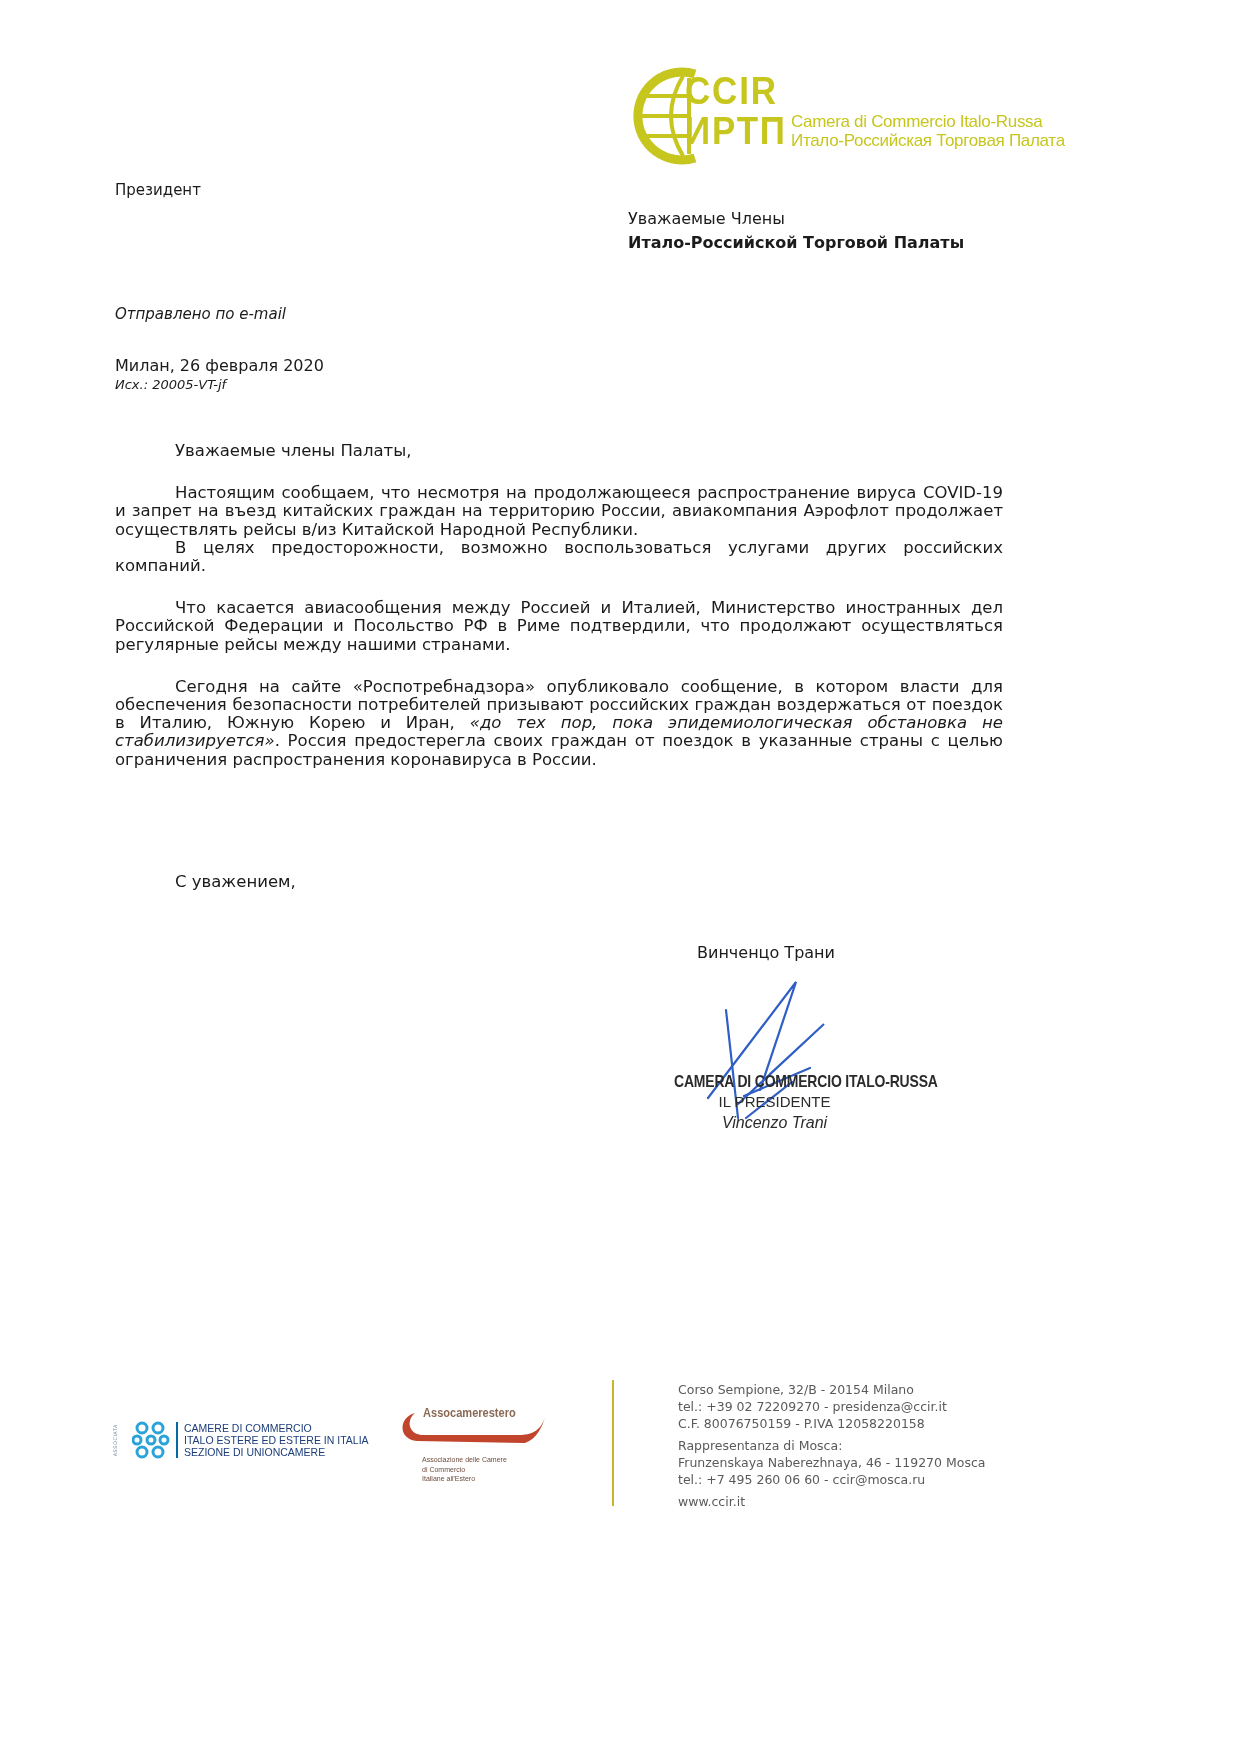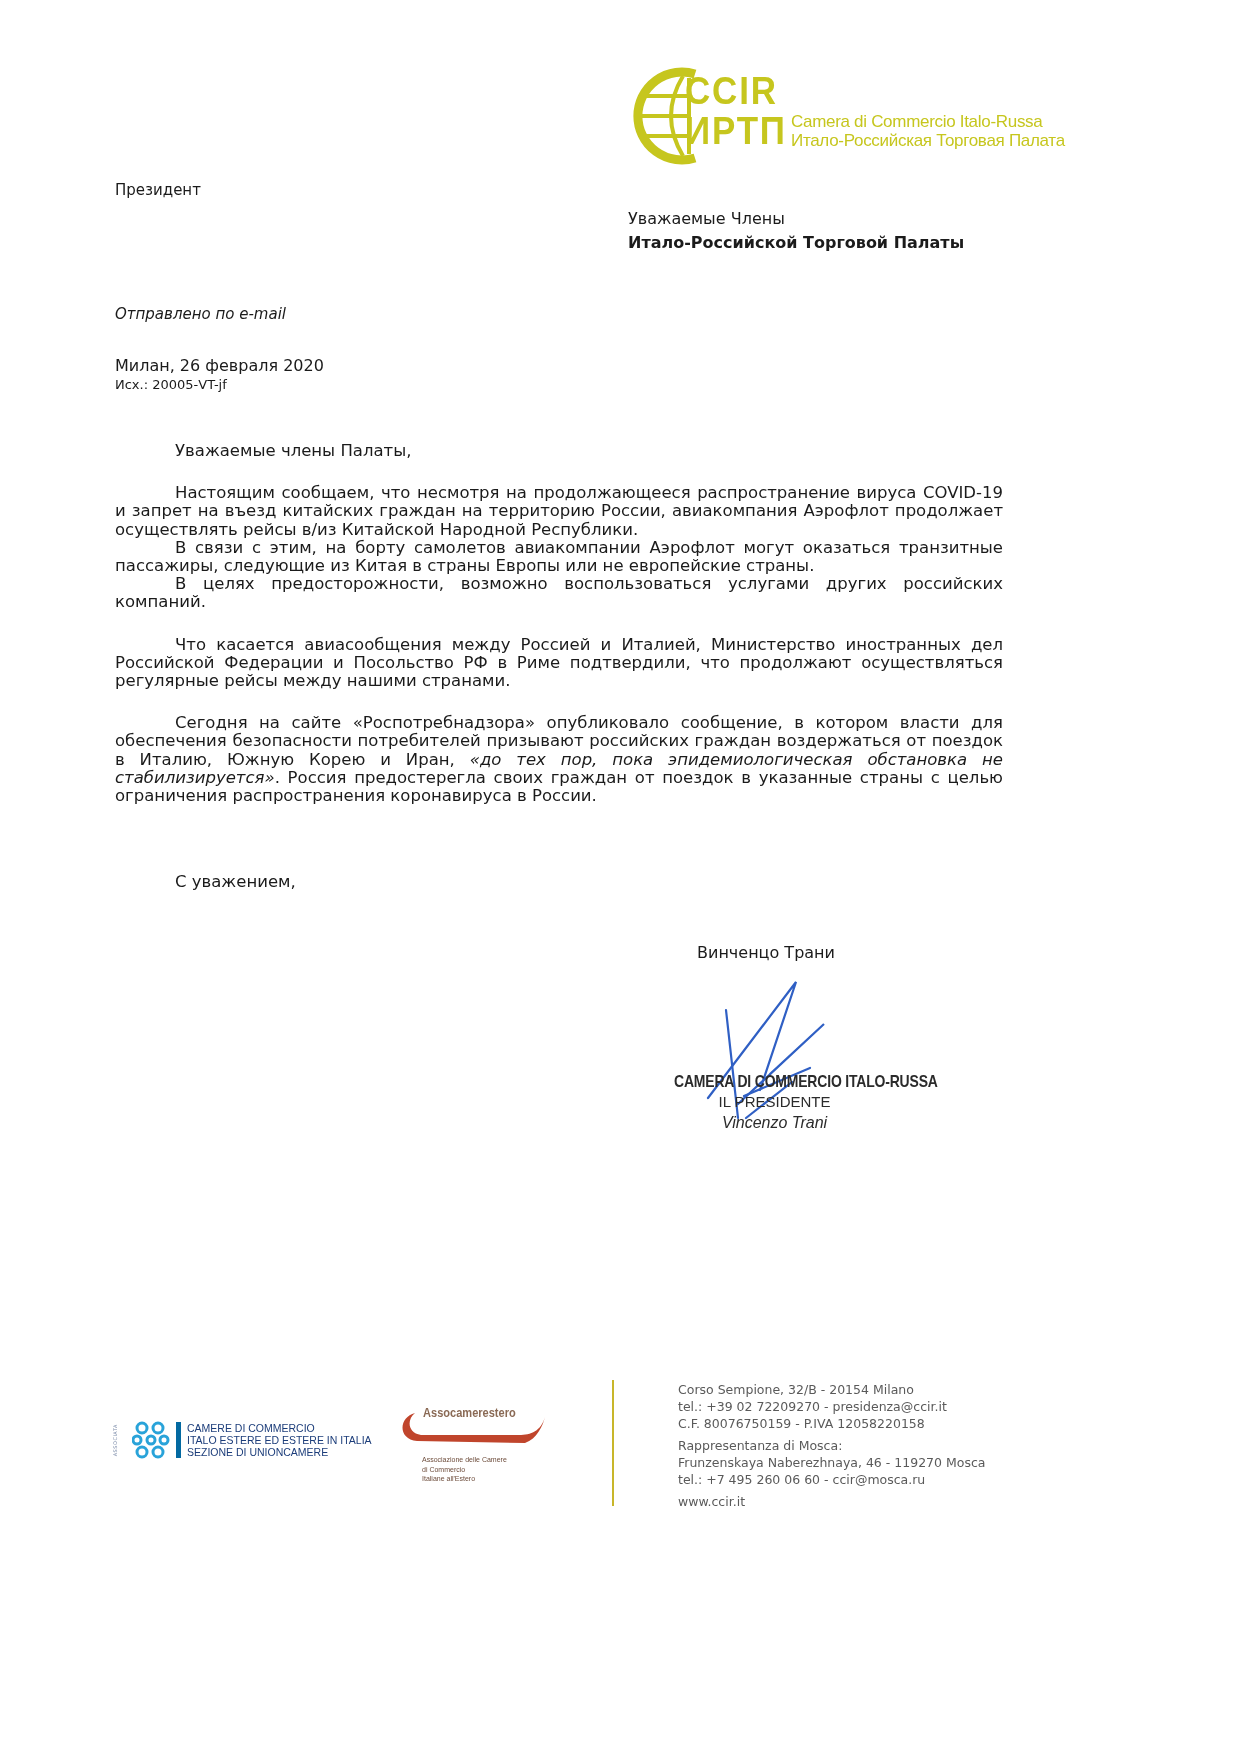--- a/index.html
+++ b/index.html
@@ -14,42 +14,42 @@
                font-weight: bold; color: #c6c61e; font-size: 38px; line-height: 38px; letter-spacing: 2px; transform: scaleX(0.92); transform-origin: left; }
   .logo-abbr .row2 { display: block; margin-top: 2px; }
   .logo-name { position: absolute; left: 158px; top: 46px; font-family: "Liberation Sans", sans-serif;
                color: #c6c61e; font-size: 17px; line-height: 19px; letter-spacing: -0.3px; white-space: nowrap; }
 
   .sender-title { left: 115px; top: 181px; font-size: 15px; }
   .recipient { left: 628px; top: 207px; font-size: 16px; line-height: 24px; }
   .recipient .bold { font-weight: bold; text-align: right; }
   .sent-via { left: 115px; top: 305px; font-size: 15px; font-style: italic; }
   .date { left: 115px; top: 356px; font-size: 16px; }
-  .ref { left: 115px; top: 377px; font-size: 13px; }
+  .ref { left: 115px; top: 377px; font-size: 13px; font-style: italic; }
 
   .letter { left: 115px; top: 442px; width: 888px; font-size: 16.5px; line-height: 18.2px; }
   .letter p { margin: 0; text-align: justify; text-align-last: left; }
   .indent { text-indent: 60px; }
   .gap { height: 24px; }
   .salutation { margin-bottom: 24px !important; }
   em { font-style: italic; }
 
   .closing { left: 175px; top: 872px; font-size: 16.5px; }
   .signer-name { left: 697px; top: 943px; font-size: 16px; }
 
   .signature { left: 700px; top: 978px; width: 140px; height: 150px; }
   .stamp { left: 652px; top: 1072px; width: 245px; text-align: center; font-family: "Liberation Sans", sans-serif; color: #2b2b2b; }
   .stamp .l1 { font-weight: bold; font-size: 17px; transform: scaleX(0.82); letter-spacing: -0.2px; white-space: nowrap; }
   .stamp .l2 { font-size: 15px; margin-top: 1px; }
   .stamp .l3 { font-size: 16px; font-style: italic; margin-top: 4px; }
 
   
   .unc { left: 112px; top: 1420px; width: 270px; height: 44px; }
   .unc-vert { position: absolute; left: 0; top: 4px; font-size: 5px; color: #7a8aa8; writing-mode: vertical-rl; transform: rotate(180deg); letter-spacing: 0.5px; }
-  .unc-text { position: absolute; left: 64px; top: 2px; border-left: 5px solid #0369a1; padding-left: 6px;
+  .unc-text { position: absolute; left: 64px; top: 2px; border-left: 2px solid #0369a1; padding-left: 6px;
               font-family: "Liberation Sans", sans-serif; font-size: 10.5px; line-height: 12px; color: #1c3d7a; white-space: nowrap; }
   .unc-icon { position: absolute; left: 20px; top: 0px; }
 
   .assoc { left: 395px; top: 1405px; width: 160px; height: 90px; }
   .assoc-name { position: absolute; left: 28px; top: 0; font-family: "Liberation Sans", sans-serif; font-size: 13px; font-weight: bold; color: #8a6a55; transform: scaleX(0.85); transform-origin: left; white-space: nowrap; }
   .assoc-sub { position: absolute; left: 27px; top: 50px; font-family: "Liberation Sans", sans-serif; font-size: 7px; line-height: 9.5px; color: #6d4c3b; }
 
   .footer-divider { left: 612px; top: 1380px; width: 2px; height: 126px; background: #c8b62a; }
   .contacts { left: 678px; top: 1381px; font-size: 12.5px; line-height: 17px; color: #5a5a5a; white-space: nowrap; }
   .contacts .sp { height: 5px; }
@@ -85,21 +85,20 @@
   <div class="bold">Итало-Российской Торговой Палаты</div>
 </div>
 
 <div class="abs sent-via">Отправлено по e-mail</div>
 <div class="abs date">Милан, 26 февраля 2020</div>
 <div class="abs ref">Исх.: 20005-VT-jf</div>
 
 <div class="abs letter">
   <p class="indent salutation">Уважаемые члены Палаты,</p>
   <p class="indent">Настоящим сообщаем, что несмотря на продолжающееся распространение вируса COVID-19 и запрет на въезд китайских граждан на территорию России, авиакомпания Аэрофлот продолжает осуществлять рейсы в/из Китайской Народной Республики.</p>
-  <p class="indent">В связи с этим, на борту самолетов авиакомпании Аэрофлот могут оказаться транзитные пассажиры, следующие из Китая в страны Европы или не европейские страны.</p>
   <p class="indent">В целях предосторожности, возможно воспользоваться услугами других российских компаний.</p>
   <div class="gap"></div>
   <p class="indent">Что касается авиасообщения между Россией и Италией, Министерство иностранных дел Российской Федерации и Посольство РФ в Риме подтвердили, что продолжают осуществляться регулярные рейсы между нашими странами.</p>
   <div class="gap"></div>
   <p class="indent"><span>Сегодня на сайте «Роспотребнадзора» опубликовало сообщение, в котором власти для обеспечения безопасности потребителей призывают российских граждан воздержаться от поездок в Италию, Южную Корею и Иран, </span><em>«до тех пор, пока эпидемиологическая обстановка не стабилизируется»</em><span>. Россия предостерегла своих граждан от поездок в указанные страны с целью ограничения распространения коронавируса в России.</span></p>
 </div>
 
 <div class="abs closing">С уважением,</div>
 <div class="abs signer-name">Винченцо Трани</div>
 

